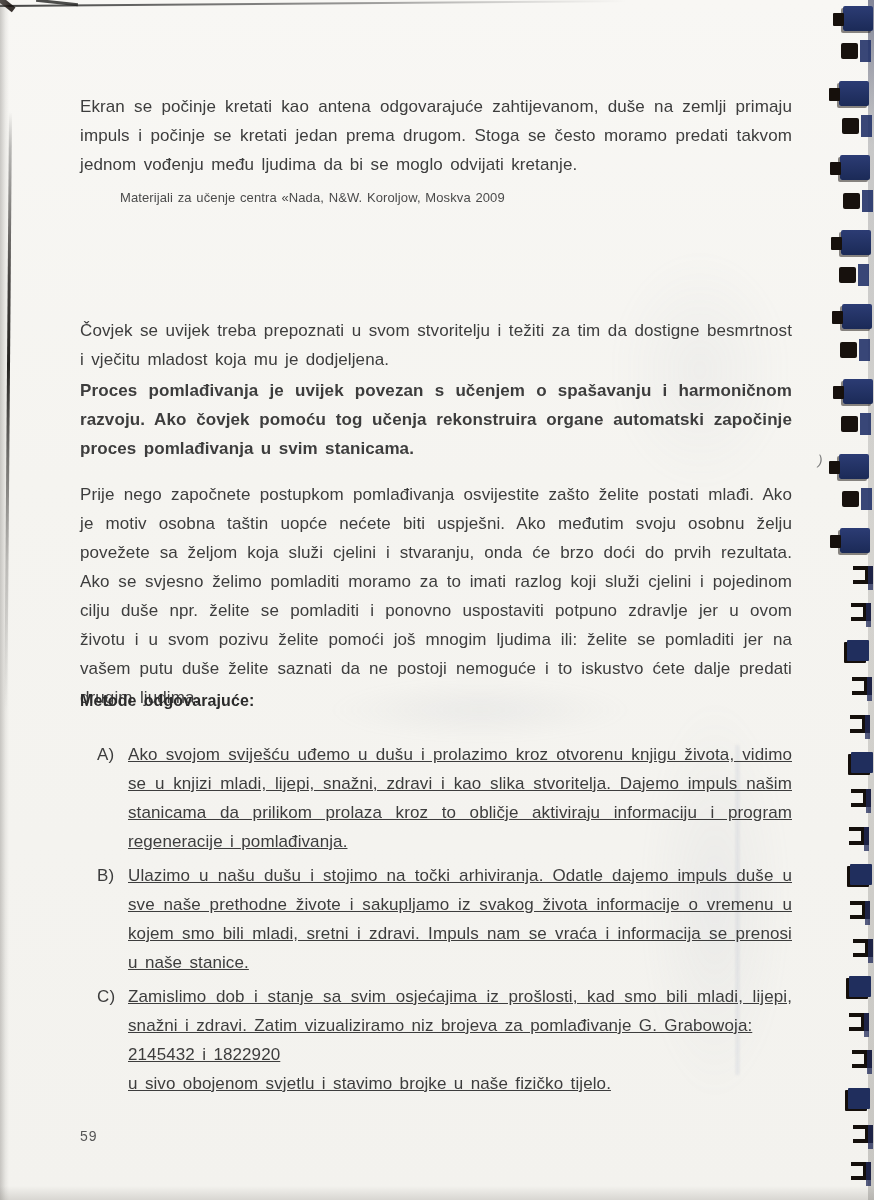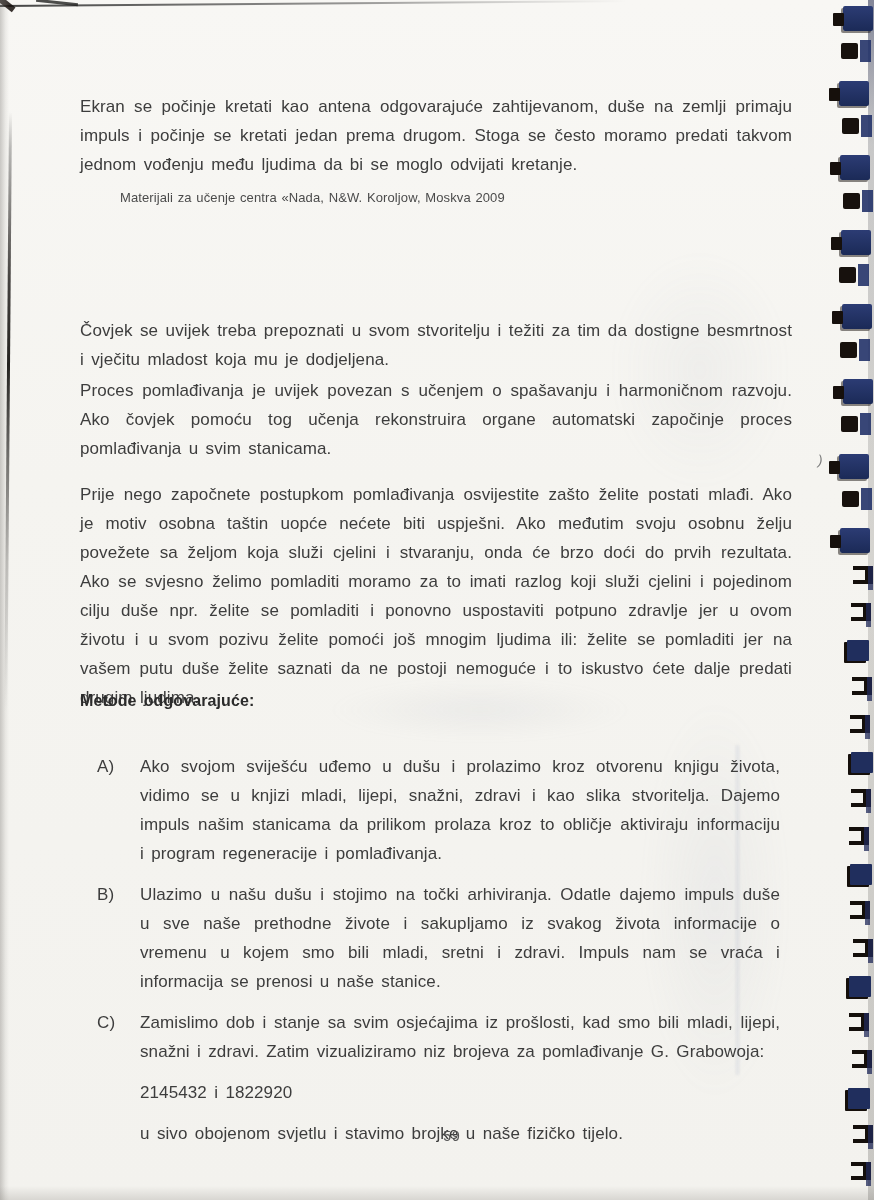--- a/index.html
+++ b/index.html
@@ -100,30 +100,30 @@
   
   .textblock {
     position:absolute; left:80px; width:712px;
     color:#3d3d3d; font-size:17px; line-height:29px;
     text-align:justify; word-spacing:2.5px; letter-spacing:0.1px;
   }
   .intro       { top:92px; }
   .source-line { top:189px; font-size:13px; line-height:18px; color:#4b4b4b; text-align:left; word-spacing:1px;margin-left:40px; }
   .heading     { top:264px; font-size:18px; font-weight:bold; color:#292929; text-align:left; letter-spacing:0.2px; }
   .para-1      { top:316px; }
-  .para-2      { top:376px; }
+  .para-2      { top:376px;font-weight:bold; }
   .para-3      { top:480px; }
   .methods-heading { top:686px; font-size:16px; font-weight:bold; color:#2b2b2b; text-align:left; }
   .methods-list    { top:740px; }
   .method { position:relative; padding-left:48px; margin-bottom:5px; }
   .method-label { position:absolute; left:17px; top:0; }
-  .method p { margin:12px; }
+  .method p { margin:0;text-decoration:underline; }
   .page-number {
-    position:absolute; left:96px; top:1128px; width:712px;
-    text-align:center; font-size:14px; color:#555;
+    position:absolute; left:80px; top:1128px; width:712px;
+    text-align:left; font-size:14px; color:#555;
     letter-spacing:1px;
   }
 </style>
 </head>
 <body>
 
 <div class="page">
 
   <div class="scan-line-top"></div>
   <div class="corner-mark"></div>

